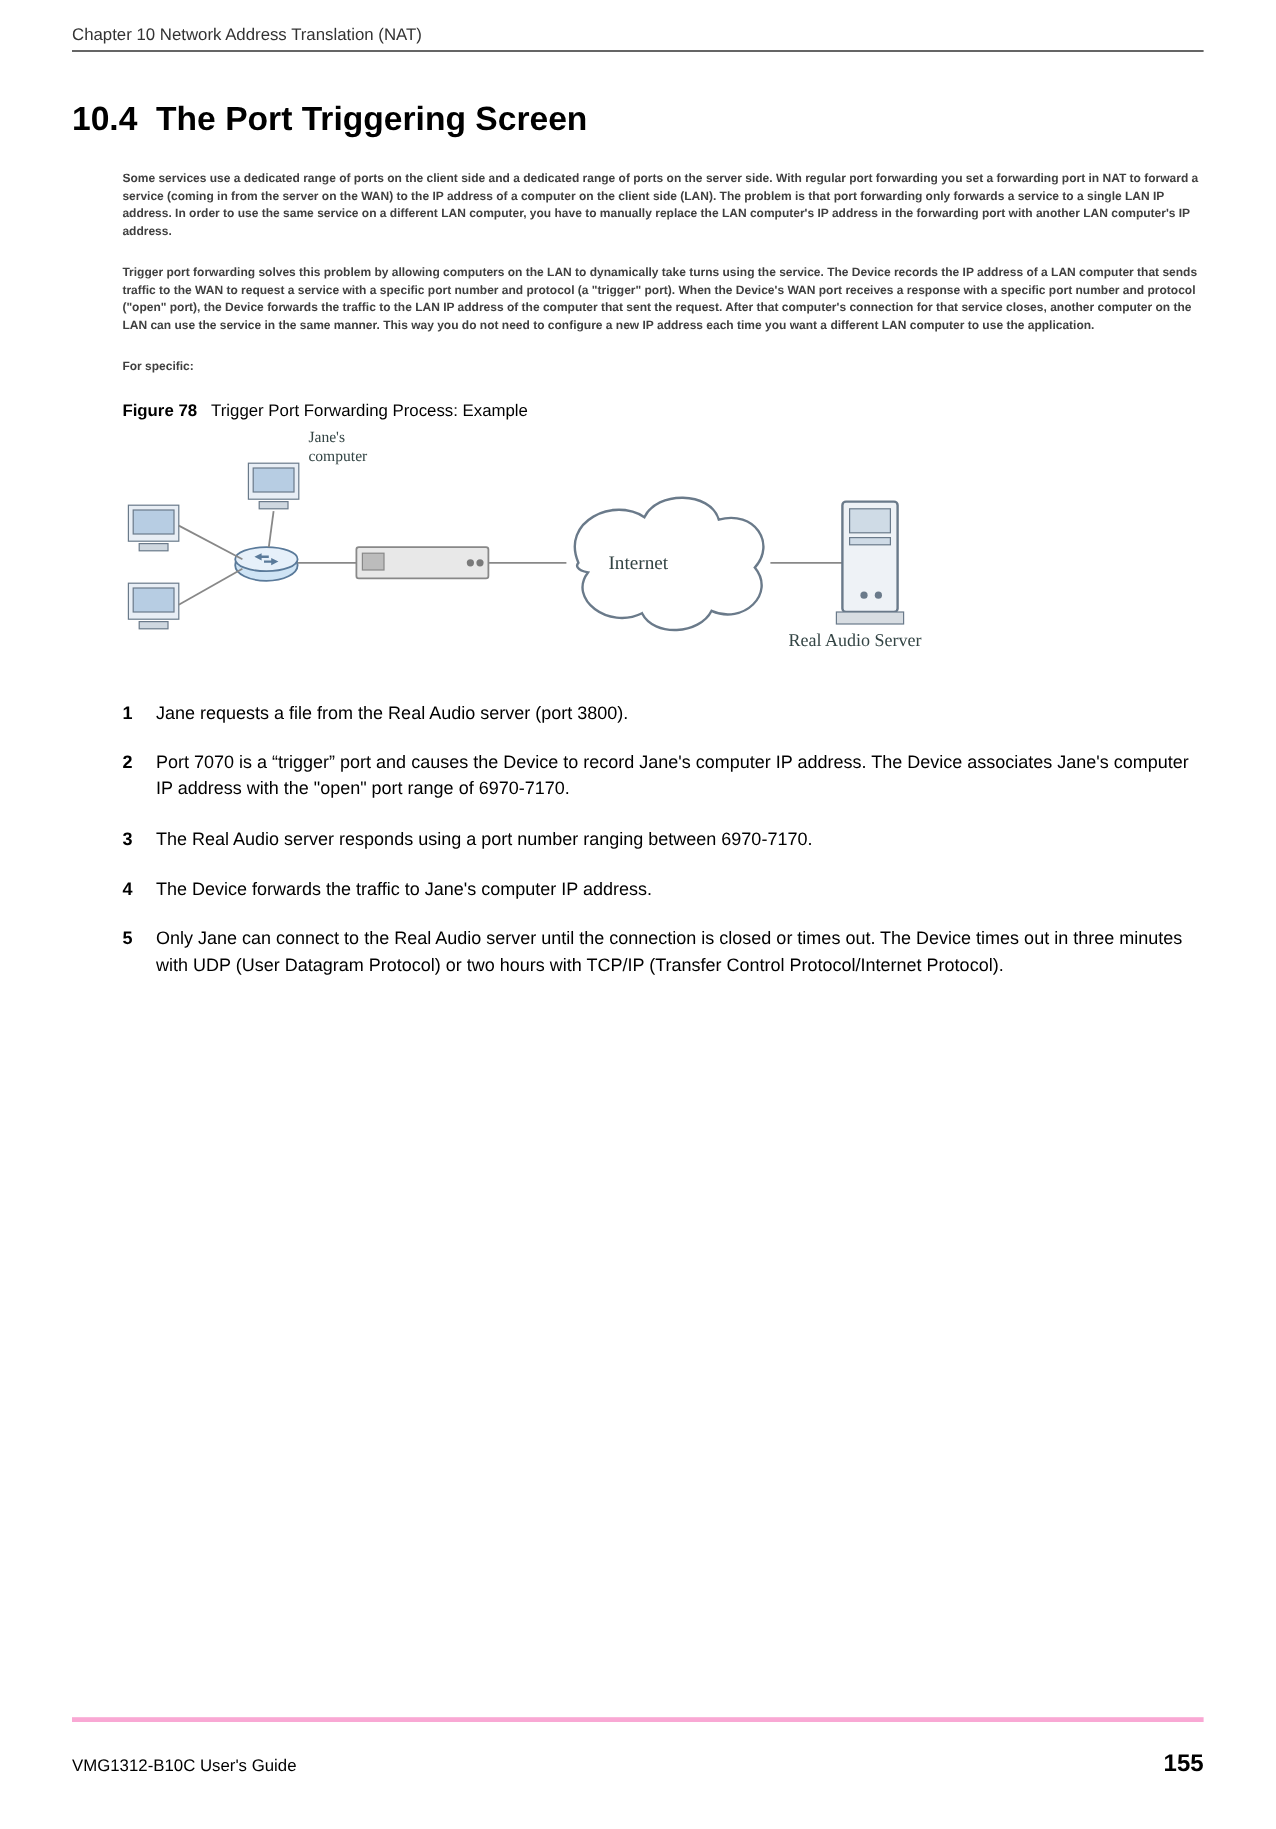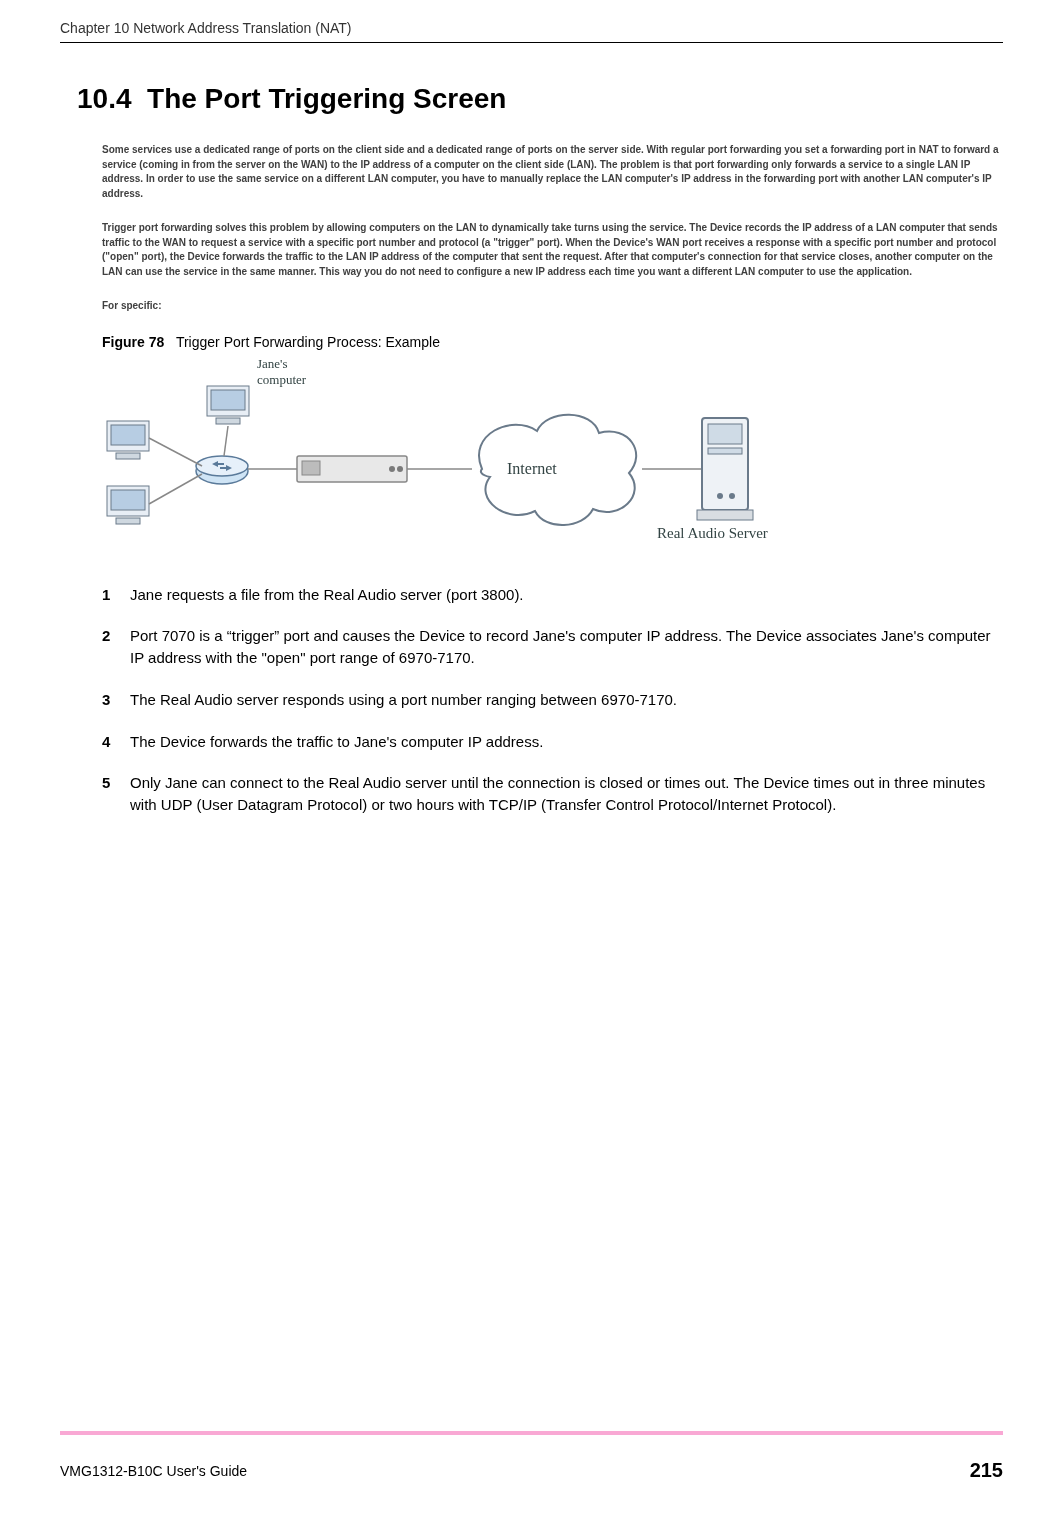--- a/index.html
+++ b/index.html
@@ -18,21 +18,21 @@
       color: #333;
       padding-bottom: 6px;
       border-bottom: 1px solid #000;
       margin-bottom: 40px;
     }
     .section-heading {
       font-size: 28px;
       font-weight: bold;
       color: #000;
       margin-bottom: 28px;
-      margin-left: 17px;
+      margin-left: 0;
     }
     .content {
       margin-left: 42px;
       margin-right: 4px;
     }
     .para {
       font-size: 10px;
       line-height: 1.45;
       margin-bottom: 20px;
       color: #404040;
@@ -175,14 +175,14 @@
     <div class="num-item">
       <span class="num">5</span>
       <span class="txt">Only Jane can connect to the Real Audio server until the connection is closed or times out. The Device times out in three minutes with UDP (User Datagram Protocol) or two hours with TCP/IP (Transfer Control Protocol/Internet Protocol).</span>
     </div>
   </div>
 
 </div>
 
 <div class="footer">
   <div class="footer-left">VMG1312-B10C User's Guide</div>
-  <div class="footer-right">215</div>
+  <div class="footer-right">155</div>
 </div>
 
 </body></html>

